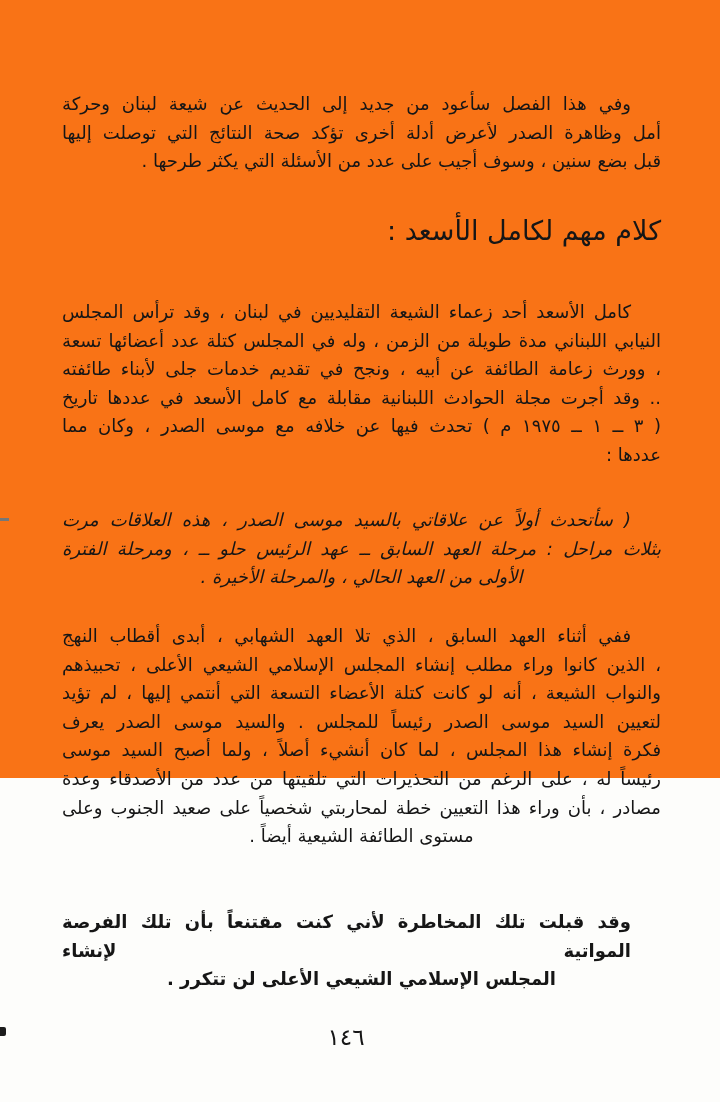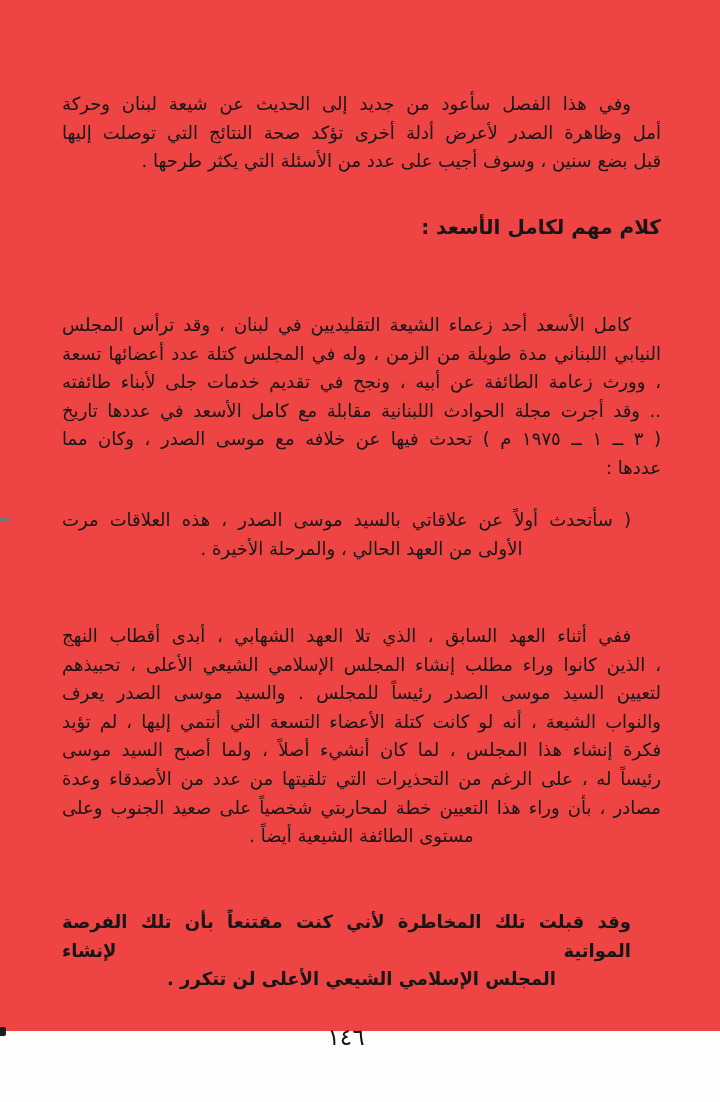--- a/index.html
+++ b/index.html
@@ -7,44 +7,44 @@
       padding: 0;
       width: 720px;
       height: 1102px;
       overflow: hidden;
       background: #fdfdfb;
       font-family: "DejaVu Sans", sans-serif;
     }
     .page {
       position: relative;
       width: 720px;
-      height: 1031px;
-      background: #ef4444;
+      height: 778px;
+      background: #f97316;
       color: #161616;
     }
     .block {
       position: absolute;
       left: 62px;
       right: 59px;
       direction: rtl;
     }
     .para { font-size: 18px; line-height: 28.6px; }
     .line {
       display: block;
       direction: rtl;
       text-align: justify;
       text-align-last: justify;
       white-space: normal;
     }
     .line.first { padding-right: 30px; }
     .line.end-right { text-align: left; text-align-last: right; }
     .line.end-center { text-align: right; text-align-last: center; }
     .heading {
-      font-size: 20px;
-      font-weight: bold;
+      font-size: 27px;
+      font-weight: normal;
       text-align: right;
       letter-spacing: 0.5px;
     }
     .page-number {
       position: absolute;
       top: 1024px;
       left: 0;
       width: 692px;
       text-align: center;
       font-size: 23px;
@@ -61,39 +61,40 @@
 <div class="page">
 
   <div class="block para" style="top: 90px;">
     <span class="line first">وفي هذا الفصل سأعود من جديد إلى الحديث عن شيعة لبنان وحركة</span>
     <span class="line">أمل وظاهرة الصدر لأعرض أدلة أخرى تؤكد صحة النتائج التي توصلت إليها</span>
     <span class="line end-right">قبل بضع سنين ، وسوف أجيب على عدد من الأسئلة التي يكثر طرحها .</span>
   </div>
 
   <div class="block heading" style="top: 215px;">كلام مهم لكامل الأسعد :</div>
 
-  <div class="block para" style="top: 311px;">
+  <div class="block para" style="top: 298px;">
     <span class="line first">كامل الأسعد أحد زعماء الشيعة التقليديين في لبنان ، وقد ترأس المجلس</span>
     <span class="line">النيابي اللبناني مدة طويلة من الزمن ، وله في المجلس كتلة عدد أعضائها تسعة</span>
     <span class="line">، وورث زعامة الطائفة عن أبيه ، ونجح في تقديم خدمات جلى لأبناء طائفته</span>
     <span class="line">.. وقد أجرت مجلة الحوادث اللبنانية مقابلة مع كامل الأسعد في عددها تاريخ</span>
     <span class="line">( ٣ ــ ١ ــ ١٩٧٥ م ) تحدث فيها عن خلافه مع موسى الصدر ، وكان مما</span>
     <span class="line end-right">عددها :</span>
   </div>
 
-  <div class="block para" style="top: 506px;">
+  <div class="block para" style="top: 506px; font-style: italic;">
     <span class="line first">( سأتحدث أولاً عن علاقاتي بالسيد موسى الصدر ، هذه العلاقات مرت</span>
+    <span class="line">بثلاث مراحل : مرحلة العهد السابق ــ عهد الرئيس حلو ــ ، ومرحلة الفترة</span>
     <span class="line end-center">الأولى من العهد الحالي ، والمرحلة الأخيرة .</span>
   </div>
 
   <div class="block para" style="top: 622px;">
     <span class="line first">ففي أثناء العهد السابق ، الذي تلا العهد الشهابي ، أبدى أقطاب النهج</span>
     <span class="line">، الذين كانوا وراء مطلب إنشاء المجلس الإسلامي الشيعي الأعلى ، تحبيذهم</span>
+    <span class="line">والنواب الشيعة ، أنه لو كانت كتلة الأعضاء التسعة التي أنتمي إليها ، لم تؤيد</span>
     <span class="line">لتعيين السيد موسى الصدر رئيساً للمجلس . والسيد موسى الصدر يعرف</span>
-    <span class="line">والنواب الشيعة ، أنه لو كانت كتلة الأعضاء التسعة التي أنتمي إليها ، لم تؤيد</span>
     <span class="line">فكرة إنشاء هذا المجلس ، لما كان أنشيء أصلاً ، ولما أصبح السيد موسى</span>
     <span class="line">رئيساً له ، على الرغم من التحذيرات التي تلقيتها من عدد من الأصدقاء وعدة</span>
     <span class="line">مصادر ، بأن وراء هذا التعيين خطة لمحاربتي شخصياً على صعيد الجنوب وعلى</span>
     <span class="line end-center">مستوى الطائفة الشيعية أيضاً .</span>
   </div>
 
   <div class="block para" style="top: 908px; font-weight: bold;">
     <span class="line first">وقد قبلت تلك المخاطرة لأني كنت مقتنعاً بأن تلك الفرصة المواتية لإنشاء</span>
     <span class="line end-center">المجلس الإسلامي الشيعي الأعلى لن تتكرر .</span>
   </div>

